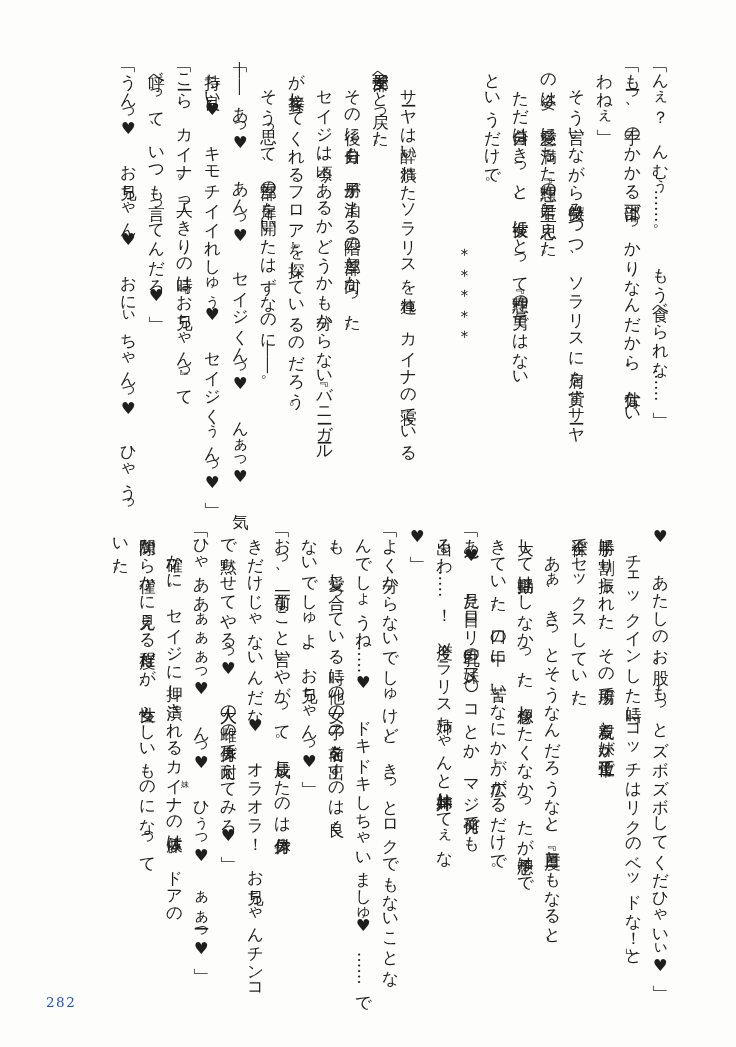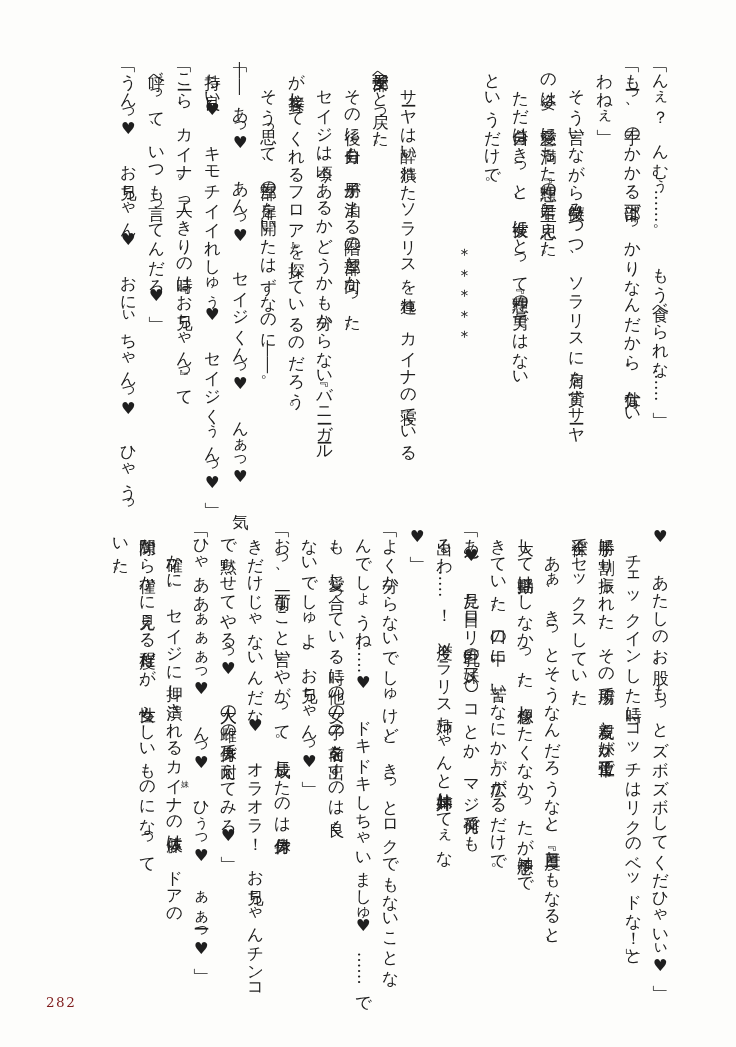--- a/index.html
+++ b/index.html
@@ -56,21 +56,21 @@
     line-height: 8px;
     writing-mode: vertical-rl;
     color: #1e1e1e;
   }
   .page-number {
     position: absolute;
     left: 46px;
     top: 994px;
     font-size: 13.5px;
     letter-spacing: 1.5px;
-    color: #7f1d1d;
+    color: #1d4ed8;
   }
 </style>
 </head>
 <body>
 
 <div class="page">
 
   <div id="top-block" class="vblock">
       <div class="tline">「んぇ？　んむぅ……。　もう食べられな……」</div>
       <div class="tline">「もーっ、手のかかる部下ばっかりなんだから。仕方ない</div>

